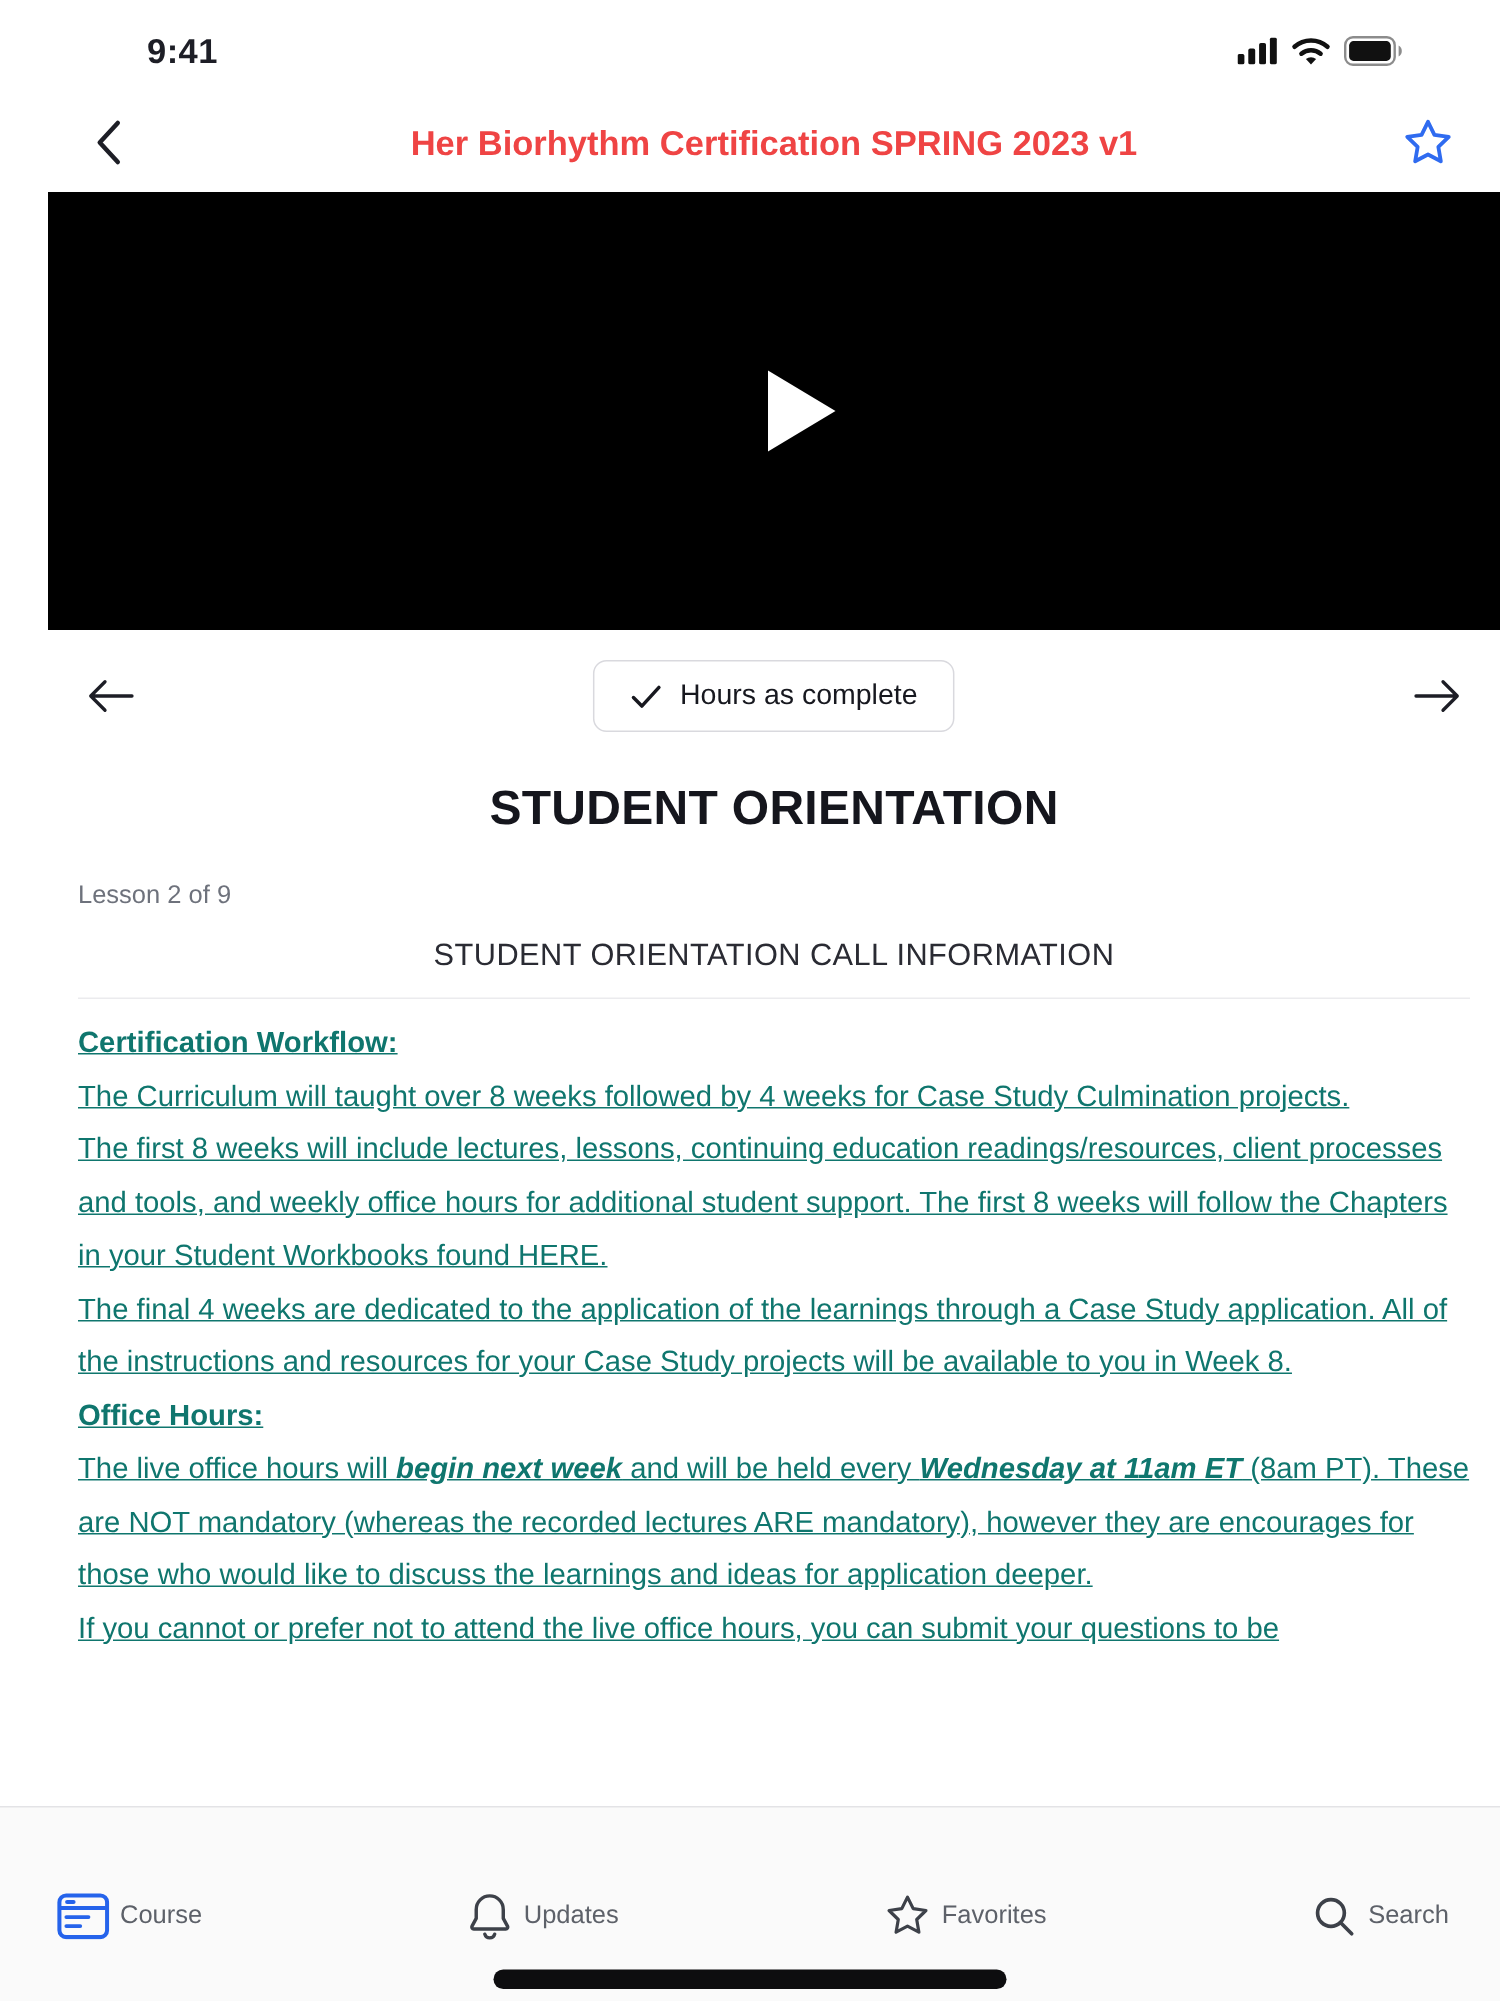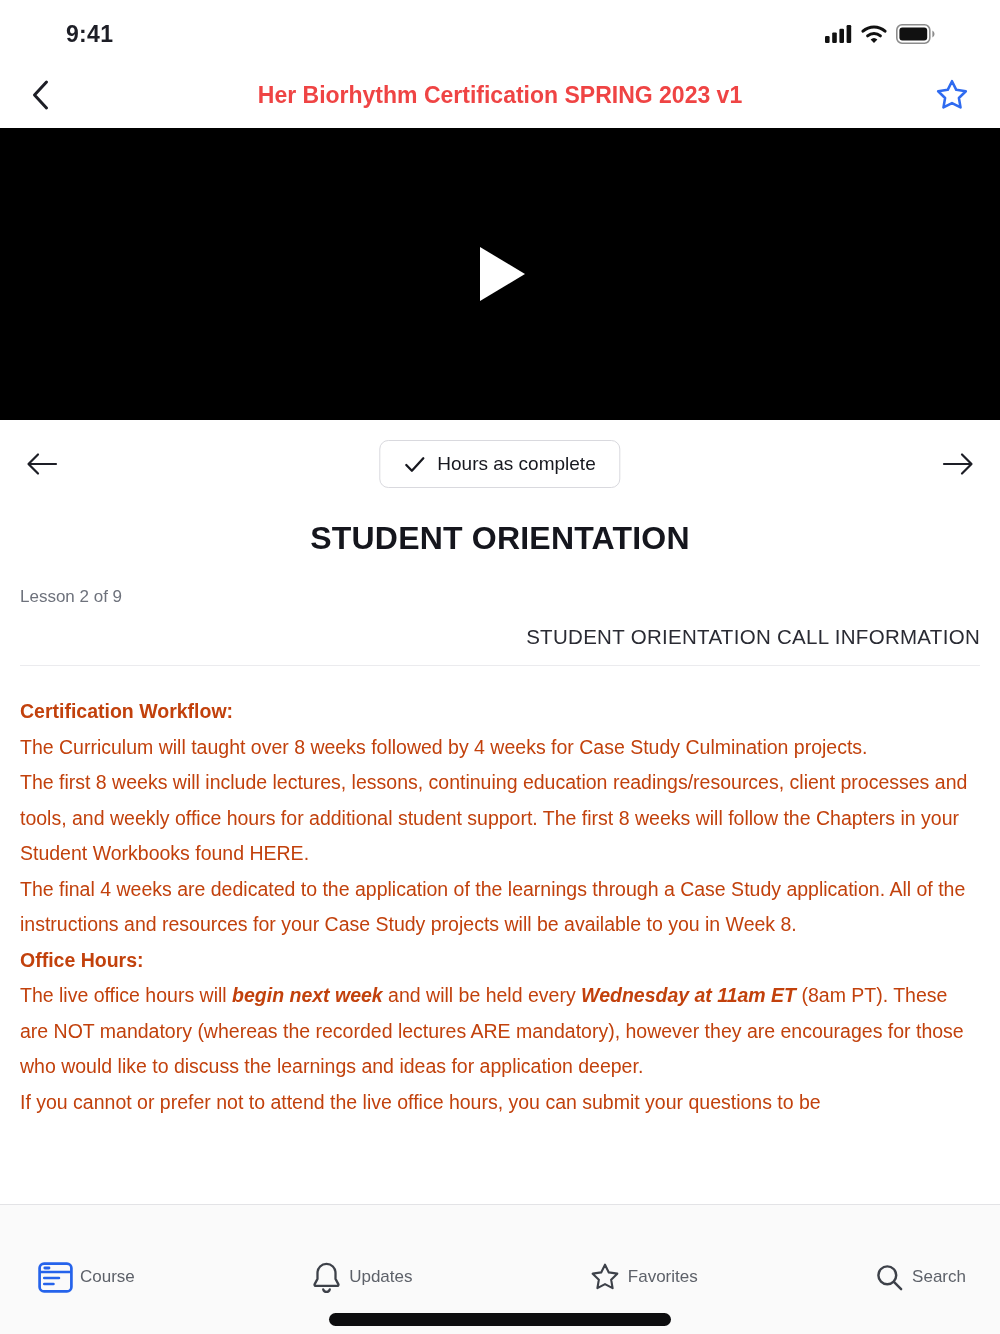--- a/index.html
+++ b/index.html
@@ -8,21 +8,21 @@
     --muted:#6e727c;
     --tab-label:#5d6169;
     --tab-icon:#3d4149;
   }
   *{box-sizing:border-box;margin:0;padding:0;}
   html,body{width:1000px;height:1334px;}
   body{
     font-family:"Liberation Sans","DejaVu Sans",sans-serif;
     background:#ffffff;color:var(--text);
   }
-  .screen{position:relative;width:1000px;height:1334px;overflow:hidden;background:#fff;}
+  .screen{position:relative;width:1000px;height:1334px;overflow:hidden;background:#fff;padding-left:32px;}
 
   
   .status-bar{height:62px;display:flex;align-items:center;justify-content:space-between;padding:6px 64px 0 66px;}
   .status-time{font-size:23px;font-weight:700;letter-spacing:.3px;}
   .status-icons{display:flex;align-items:center;gap:9px;}
 
   
   .nav-bar{height:66px;display:flex;align-items:center;padding:0 26px;position:relative;}
   .nav-back{background:none;border:none;cursor:pointer;padding:4px;display:flex;align-items:center;}
   .nav-title{position:absolute;left:90px;right:90px;text-align:center;font-size:23px;font-weight:700;color:#ef4444;white-space:nowrap;overflow:hidden;}
@@ -40,23 +40,23 @@
     display:flex;align-items:center;gap:12px;
     background:#fff;border:1px solid #d9d9de;border-radius:9px;
     padding:12px 24px;font-size:19px;font-weight:500;color:#17181f;cursor:pointer;
     font-family:inherit;
   }
 
   
   .content{padding:0 20px;}
   .lesson-title{font-size:32px;font-weight:700;color:#15161d;margin-top:12px;letter-spacing:.2px;text-align:center;}
   .lesson-progress{margin-top:30px;font-size:17px;color:var(--muted);}
-  .lesson-subheading{margin-top:18px;text-align:right;font-size:20.5px;color:#2a2b33;letter-spacing:.3px;}
+  .lesson-subheading{margin-top:18px;text-align:center;font-size:20.5px;color:#2a2b33;letter-spacing:.3px;}
   .divider{border:none;border-top:1px solid #ebebee;margin-top:16px;}
-  .body-text{margin-top:28px;font-size:19.5px;line-height:35.5px;color:#c2410c;}
+  .body-text{margin-top:12px;font-size:19.5px;line-height:35.5px;color:#0f766e;text-decoration:underline;}
   .body-text p{margin:0;}
   .seg-bold{font-weight:700;}
   .seg-bold-italic{font-weight:700;font-style:italic;}
 
   
   .tab-bar{
     position:absolute;left:0;bottom:0;width:1000px;height:130px;
     background:#fafafa;border-top:1px solid #e3e3e6;
     display:flex;justify-content:space-between;padding:15px 34px 0 38px;
   }

